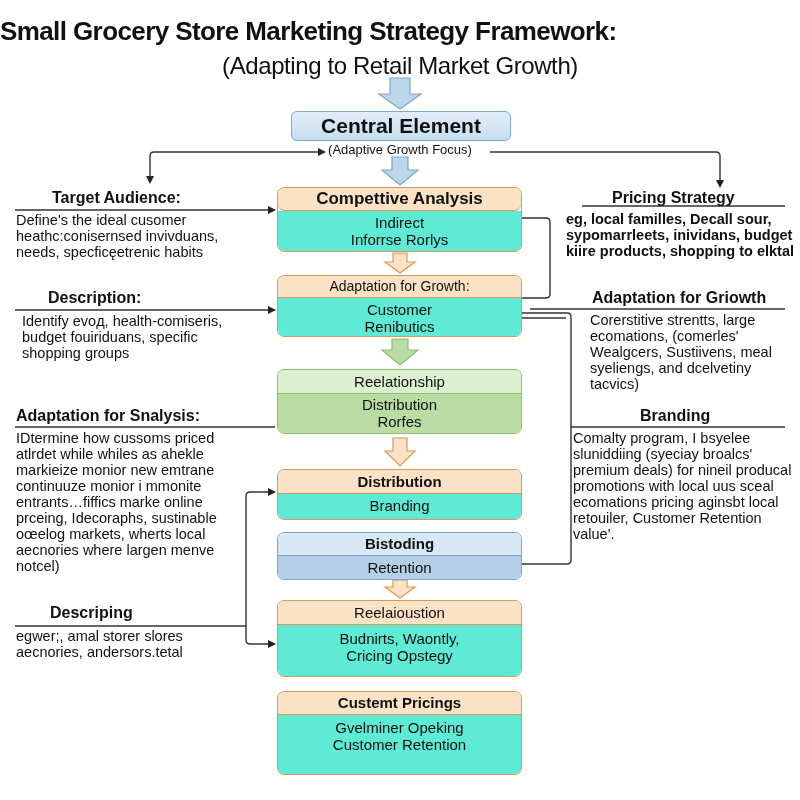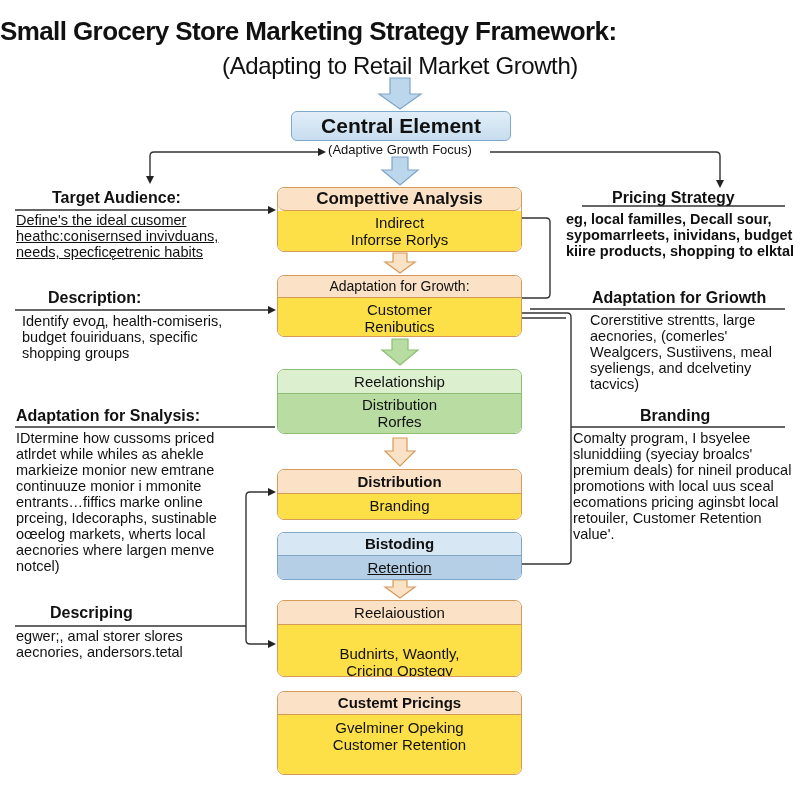--- a/index.html
+++ b/index.html
@@ -9,21 +9,21 @@
   .title1 { left:0; width:800px; top:16px; text-align:left; font-size:26px; font-weight:bold; letter-spacing:-0.6px; }
   .title2 { left:0; width:800px; top:52px; text-align:center; font-size:24px; letter-spacing:-0.4px; }
 
   .central { left:291px; top:111px; width:218px; height:28px; border:1.5px solid #7fa9cc;
              border-radius:6px; background:linear-gradient(#e2eef8,#c7ddef);
              display:flex; align-items:center; justify-content:center; font-size:21px; font-weight:bold; }
   .central-sub { left:300px; top:142px; width:200px; text-align:center; font-size:13px; }
 
   .box { position:absolute; left:277px; width:243px; border:1.5px solid #d69a5a; border-radius:7px; overflow:hidden; }
   .box .hd { text-align:center; border-bottom:1.5px solid #d69a5a; background:#fbe2c6; }
-  .box .bd { text-align:center; background:#fde047; font-size:15px; line-height:17px; }
+  .box .bd { text-align:center; background:#5eead4; font-size:15px; line-height:17px; }
   .box.green { border-color:#8cbf72; }
   .box.green .hd { background:#dcefcf; border-bottom-color:#8cbf72; }
   .box.green .bd { background:#b8dca2; }
   .box.blue { border-color:#7fa6c8; }
   .box.blue .hd { background:#d7e7f4; border-bottom-color:#7fa6c8; }
   .box.blue .bd { background:#b4cfe6; }
 
   .side-h { position:absolute; font-weight:bold; font-size:16px; }
   .side-t { position:absolute; font-size:14.5px; line-height:16px; }
   svg.flow { position:absolute; }
@@ -112,43 +112,43 @@
 
 <div class="box" style="top:469px;height:49px;">
   <div class="hd" style="height:23px;line-height:23px;font-size:15px;font-weight:bold;">Distribution</div>
   <div class="bd" style="height:26px;line-height:24px;">
     <div>Branding</div>
   </div>
 </div>
 
 <div class="box blue" style="top:532px;height:46px;">
   <div class="hd" style="height:22px;line-height:22px;font-size:15px;font-weight:bold;">Bistoding</div>
-  <div class="bd" style="height:24px;line-height:23px;text-decoration:underline;">
+  <div class="bd" style="height:24px;line-height:23px;">
     <div>Retention</div>
   </div>
 </div>
 
 <div class="box" style="top:600px;height:75px;">
   <div class="hd" style="height:23px;line-height:23px;font-size:15px;">Reelaioustion</div>
-  <div class="bd" style="height:52px;padding-top:20px;">
+  <div class="bd" style="height:52px;padding-top:5px;">
     <div>Budnirts, Waontly,</div>
     <div>Cricing Opstegy</div>
   </div>
 </div>
 
 <div class="box" style="top:691px;height:82px;">
   <div class="hd" style="height:22px;line-height:22px;font-size:15px;font-weight:bold;">Custemt Pricings</div>
   <div class="bd" style="height:60px;padding-top:4px;">
     <div>Gvelminer Opeking</div>
     <div>Customer Retention</div>
   </div>
 </div>
 
 <div class="side-h" style="left:52px;top:189px;">Target Audience:</div>
-<div class="side-t" style="left:16px;top:212px;text-decoration:underline;">
+<div class="side-t" style="left:16px;top:212px;">
   <div>Define's the ideal cusomer</div>
   <div>heathc:conisernsed invivduans,</div>
   <div>needs, specficęetrenic habits</div>
 </div>
 
 <div class="side-h" style="left:48px;top:289px;">Description:</div>
 <div class="side-t" style="left:22px;top:313px;">
   <div>Identify evoд, health-comiseris,</div>
   <div>budget fouiriduans, specific</div>
   <div>shopping groups</div>
@@ -176,21 +176,21 @@
 <div class="side-h" style="left:612px;top:189px;">Pricing Strategy</div>
 <div class="side-t" style="left:566px;top:211px;font-weight:bold;">
   <div>eg, local familles, Decall sour,</div>
   <div>sypomarrleets, inividans, budget</div>
   <div>kiire products, shopping to elktal</div>
 </div>
 
 <div class="side-h" style="left:592px;top:289px;">Adaptation for Griowth</div>
 <div class="side-t" style="left:590px;top:312px;">
   <div>Corerstitive strentts, large</div>
-  <div>aecnories, (comerles'</div>
+  <div>ecomations, (comerles'</div>
   <div>Wealgcers, Sustiivens, meal</div>
   <div>syeliengs, and dcelvetiny</div>
   <div>tacvics)</div>
 </div>
 
 <div class="side-h" style="left:640px;top:407px;">Branding</div>
 <div class="side-t" style="left:573px;top:430px;">
   <div>Comalty program, I bsyelee</div>
   <div>sluniddiing (syeciay broalcs'</div>
   <div>premium deals) for nineil producal</div>

